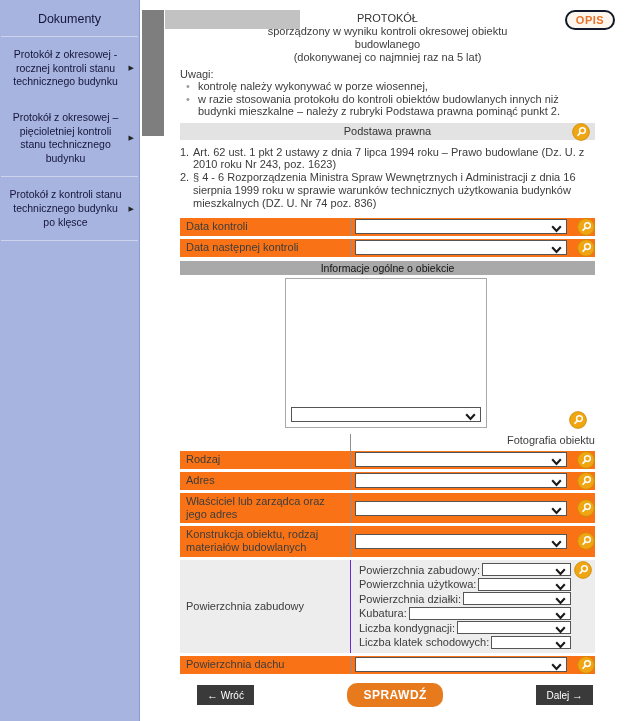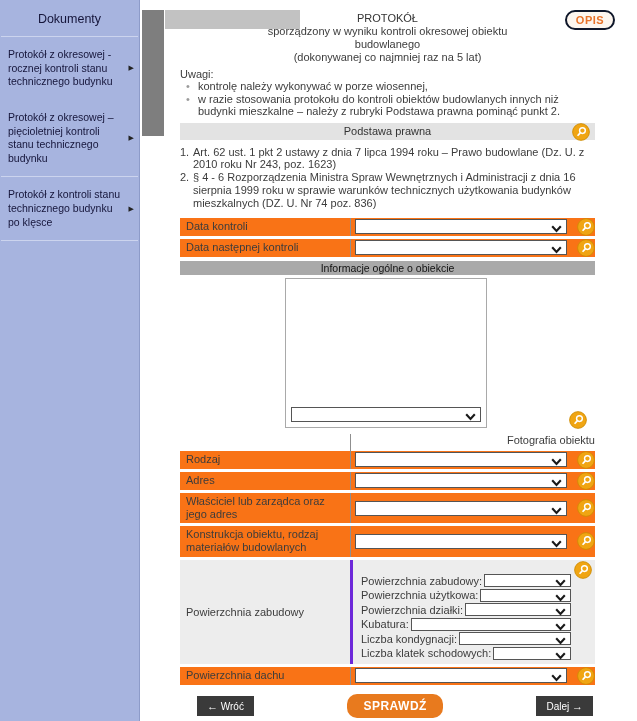--- a/index.html
+++ b/index.html
@@ -14,21 +14,21 @@
   
   .sidebar {
     position:absolute; left:0; top:0; width:140px; height:721px;
     background:#a7b4df; border-right:1px solid #8d9bc9;
   }
   .sidebar-title {
     text-align:center; padding:12px 6px 10px; font-size:12.5px; color:#15153a;
   }
   .sb-sep { border-top:1px solid #ccd4ee; margin:0 1px; }
   .sb-item {
-    position:relative; padding:11px 16px 11px 8px; 
+    position:relative; padding:11px 16px 11px 8px; text-align:center;
     font-size:10.5px; line-height:1.3; color:#15153a; cursor:pointer;
   }
   .sb-arrow {
     position:absolute; right:5px; top:50%; transform:translateY(-50%);
     font-size:7px; color:#222;
   }
 
   
   .shadow-strip { position:absolute; left:142px; top:10px; width:22px; height:126px; background:#7e7e7e; }
   .shadow-block { position:absolute; left:165px; top:10px; width:135px; height:19px; background:#c2c2c2; }
@@ -100,21 +100,21 @@
   .photo-mag { position:absolute; right:8px; top:133px; }
   .caption-row { position:relative; text-align:right; height:14px; line-height:13px; }
   .caption-row .vline {
     position:absolute; left:170px; top:0; bottom:-3px; width:1px; background:#8f8f8f;
   }
   .caption-row span { position:relative; }
 
   
   .area-row { display:flex; background:#ededed; margin-top:3px; position:relative; }
   .area-label { flex:0 0 170px; display:flex; align-items:center; padding-left:6px; }
-  .area-fields { flex:1; border-left:3px solid #6d28d9; padding:14px 24px 3px 8px; }
+  .area-fields { flex:1; border-left:1px solid #6d28d9; padding:3px 24px 3px 8px; }
   .sub-row { display:flex; align-items:center; height:14.5px; }
   .sub-row .sub-label { white-space:nowrap; padding-right:2px; }
   .sub-row .select { height:13px; max-width:none; }
   .sub-row .select .chev { top:2px; }
   .area-mag { position:absolute; right:3px; top:1px; }
 
   
   .footer { display:flex; align-items:center; margin-top:9px; padding:0 2px 0 17px; }
   .btn-dark {
     background:#3a3a3a; color:#fff; border:none; font-size:10px;

